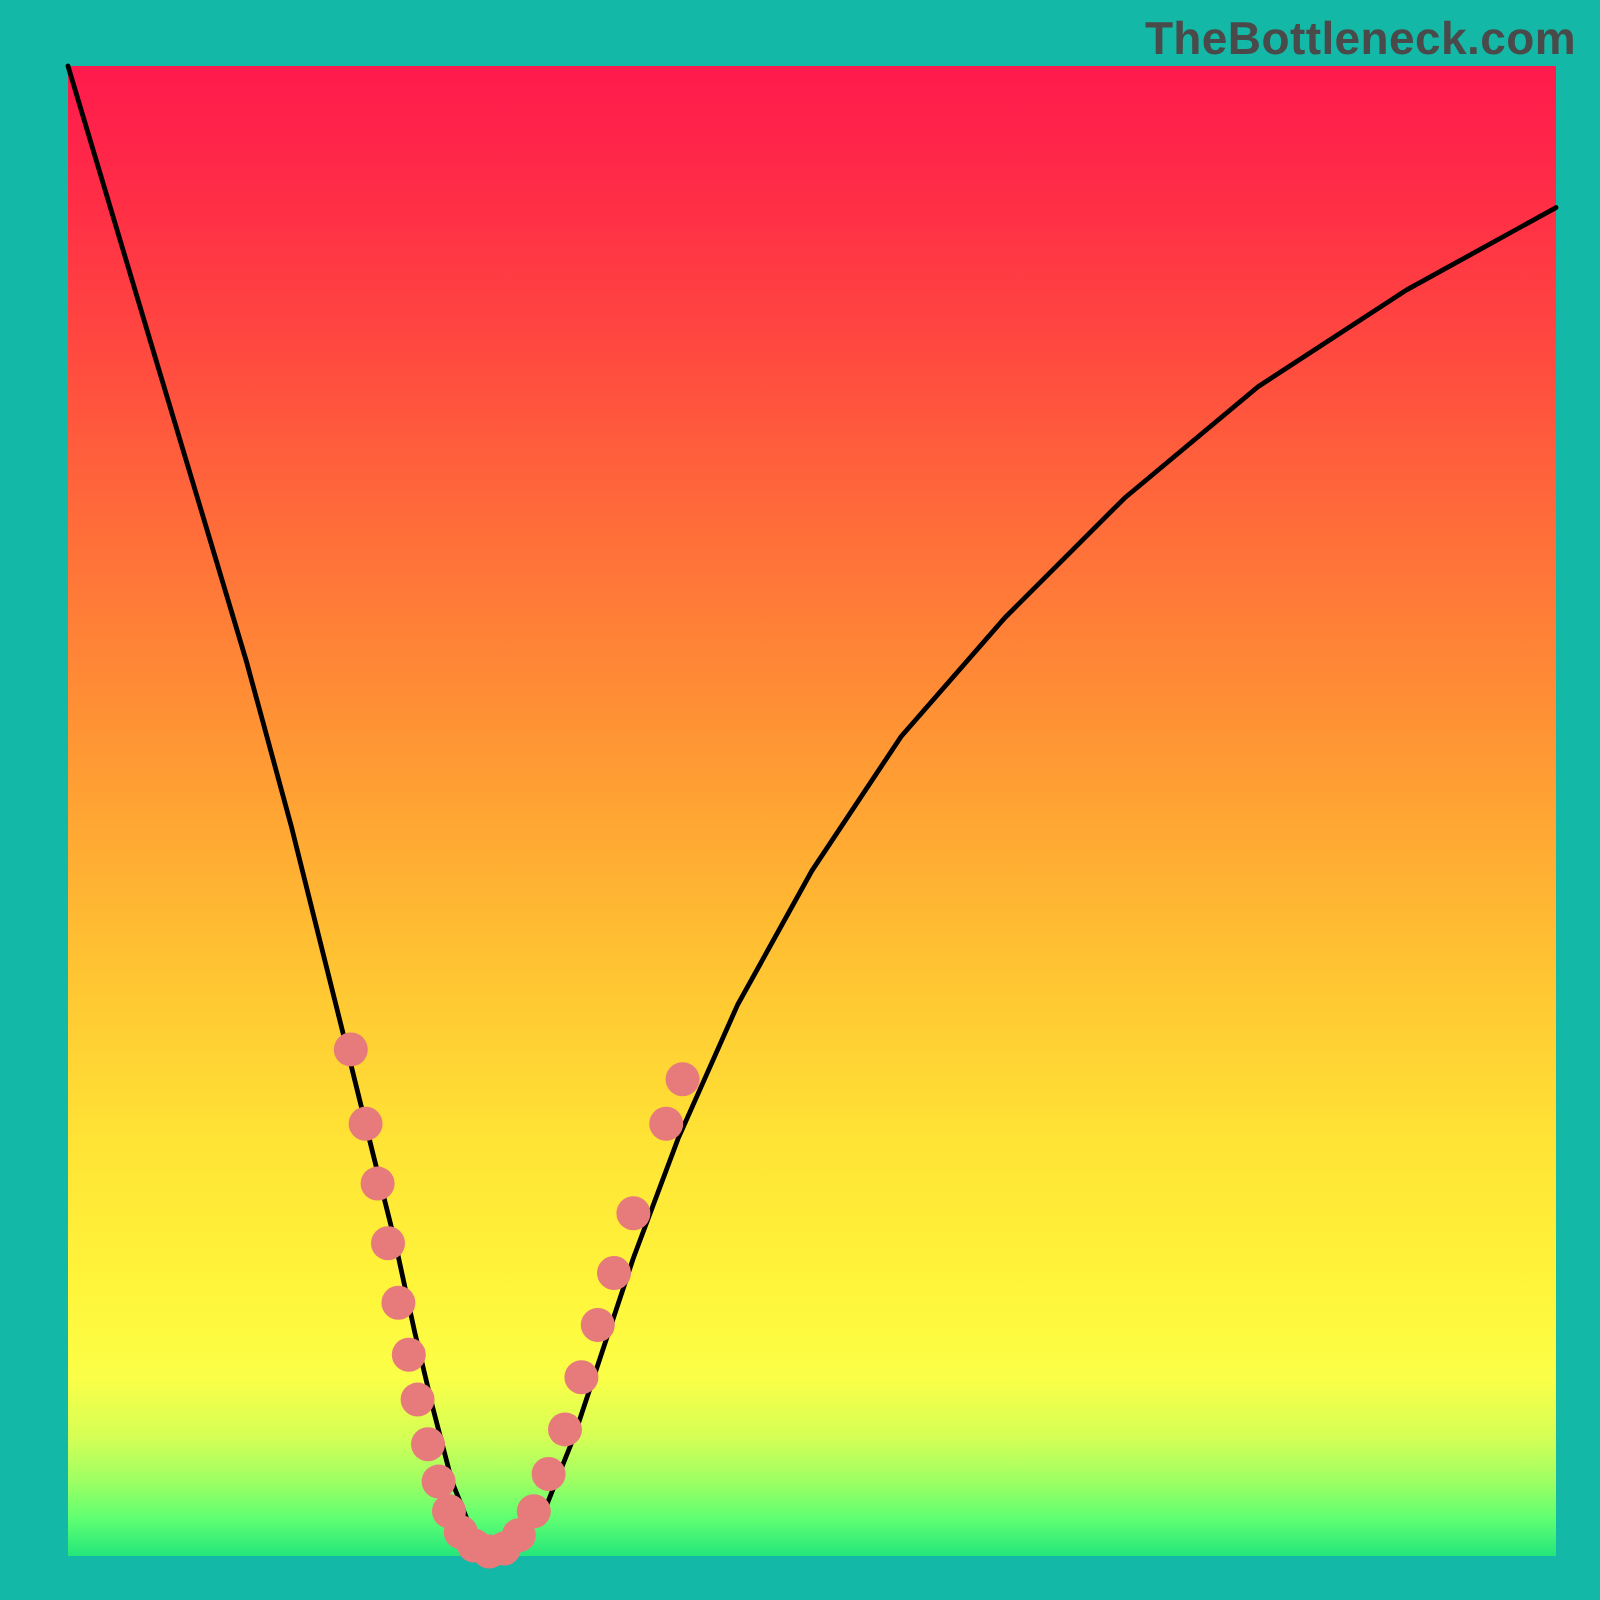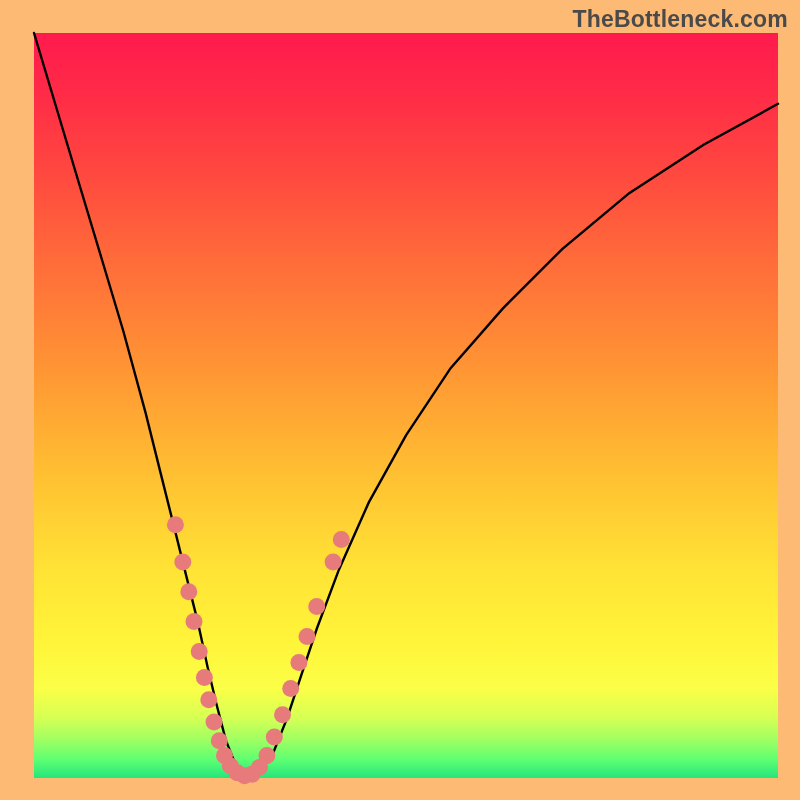--- a/index.html
+++ b/index.html
@@ -10,21 +10,21 @@
     overflow: hidden;
     background: #000;
     font-family: Arial, Helvetica, sans-serif;
   }
   .frame {
     position: absolute;
     left: 0;
     top: 0;
     width: 800px;
     height: 800px;
-    background: #fdba74;
+    background: #14b8a6;
   }
   .plot-area {
     position: absolute;
     background: linear-gradient(to bottom,
       #ff1a4d 0%,
       #ff2b47 8%,
       #ff4640 18%,
       #ff6a3a 30%,
       #ff9534 45%,
       #ffc232 60%,

